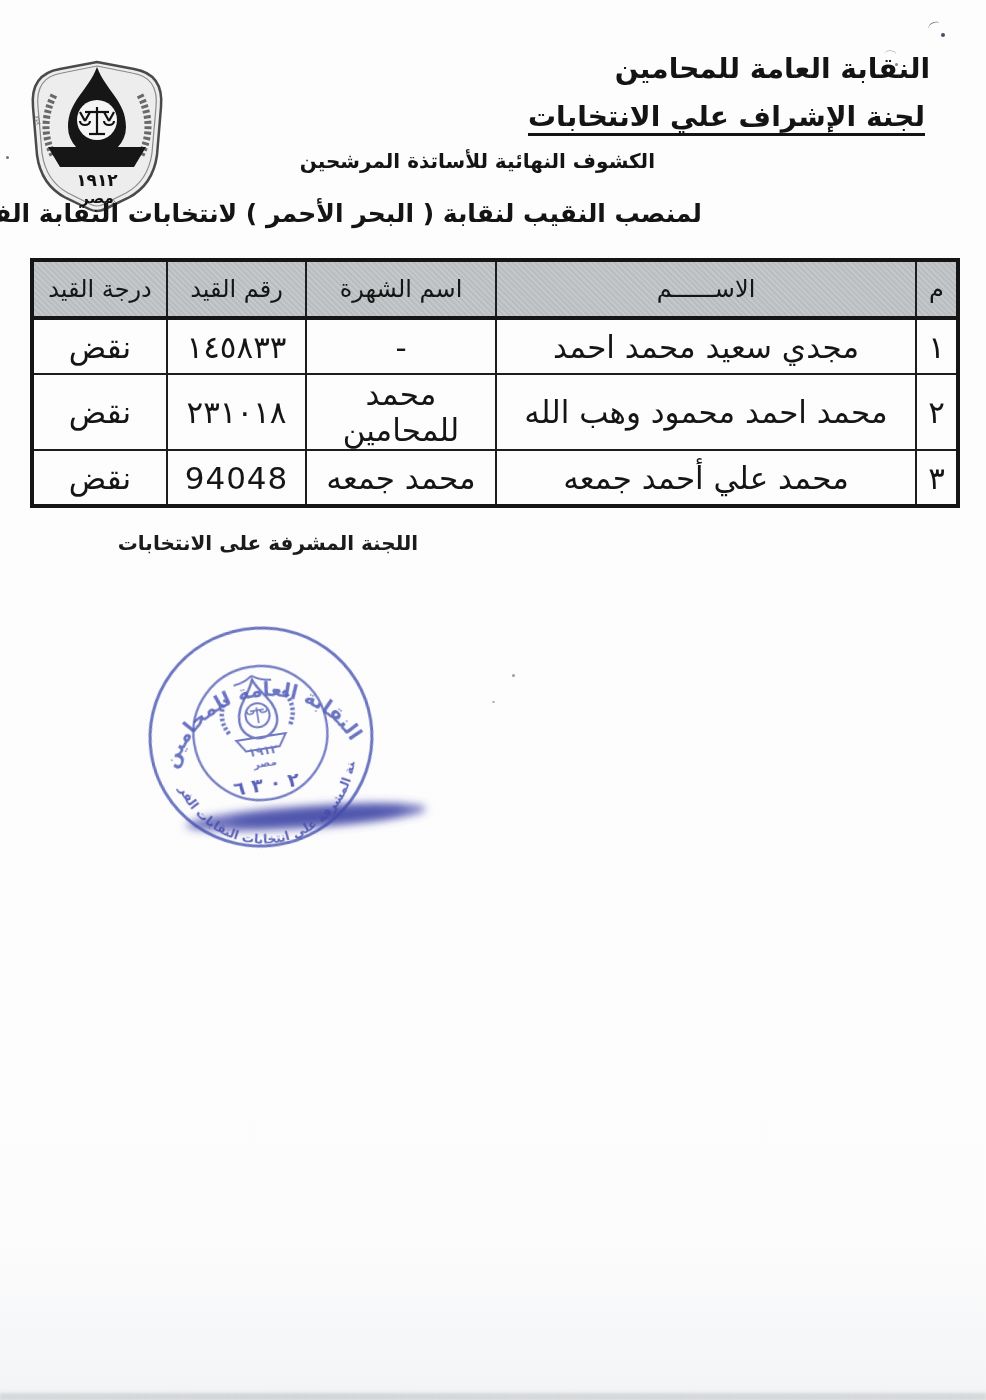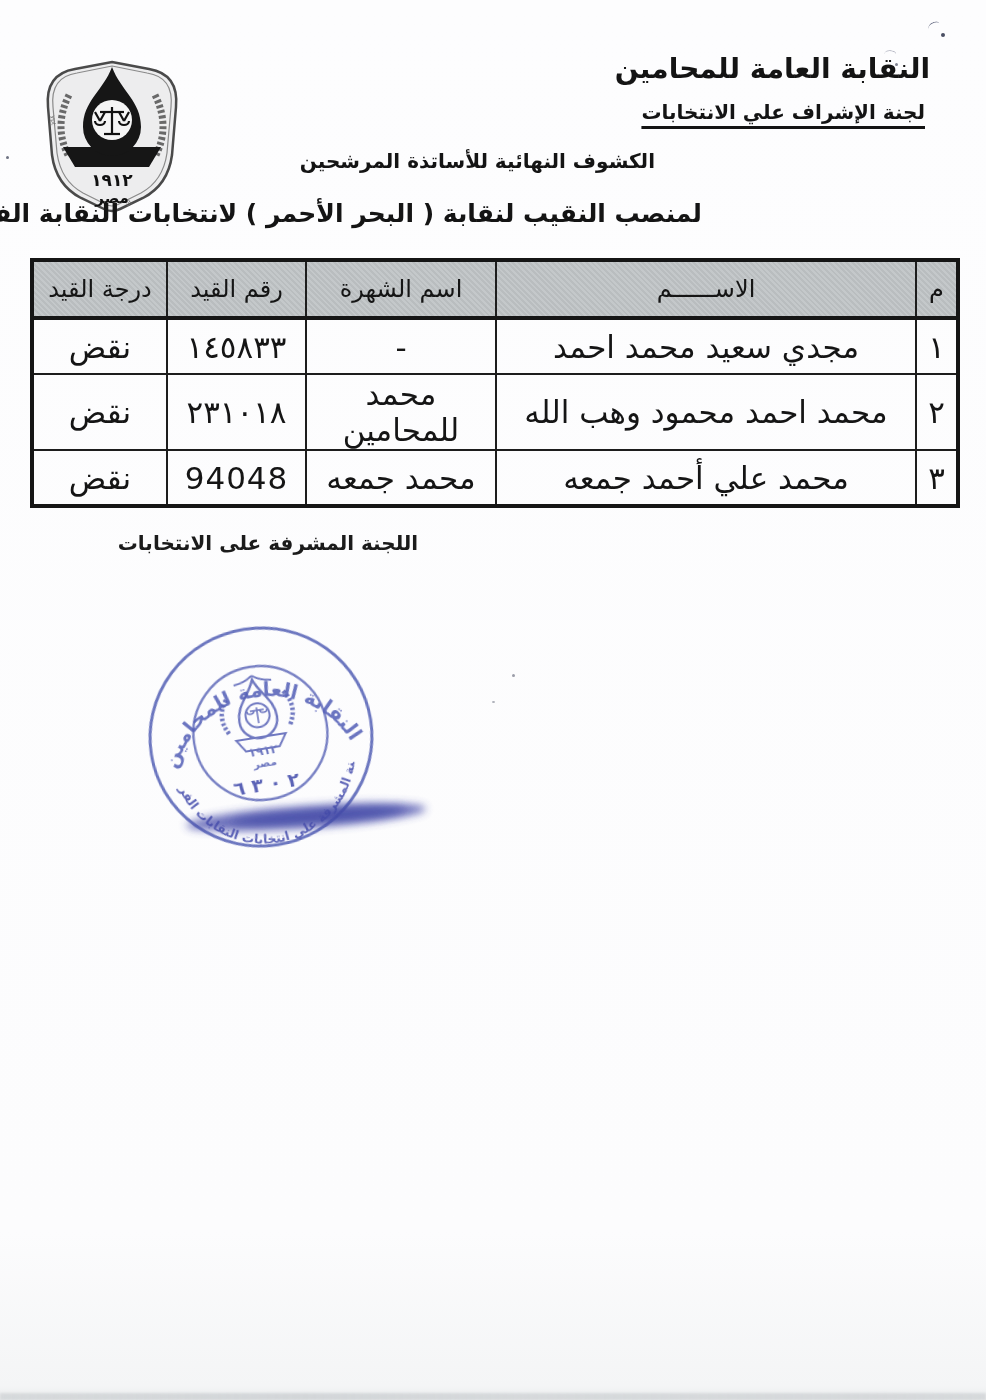--- a/index.html
+++ b/index.html
@@ -5,21 +5,21 @@
   html,body{margin:0;padding:0;}
   body{
     width:986px;height:1400px;position:relative;overflow:hidden;
     background:linear-gradient(180deg,#fdfdfe 0%,#fcfcfd 88%,#f4f5f6 99%,#e9ebec 100%);
     font-family:"DejaVu Sans",sans-serif;
     direction:rtl;
     color:#151515;
   }
   .doc-text{position:absolute;font-weight:bold;color:#141414;white-space:nowrap;}
   .title-1{top:52px;right:56px;font-size:28px;letter-spacing:0;}
-  .title-2{top:100px;right:61px;font-size:20px;
+  .title-2{top:100px;right:61px;font-size:28px;
            text-decoration:underline;text-decoration-thickness:2.5px;text-underline-offset:7px;}
   .title-3{top:149px;left:343px;width:312px;font-size:20px;}
   .title-4{top:199px;left:190px;width:512px;text-align:center;font-size:25px;}
   .committee-line{top:531px;left:98px;width:340px;text-align:center;font-size:20px;color:#1b1b1b;}
 
   
   table.roster{
     position:absolute;top:258px;left:30px;width:926px;
     border-collapse:collapse;table-layout:fixed;
     direction:rtl;
@@ -37,21 +37,21 @@
       repeating-linear-gradient(45deg,rgba(0,0,0,.04) 0 2px,rgba(255,255,255,.05) 2px 4px),
       #c1c5c7;
     border-bottom:4px solid #161616;
   }
   table.roster td{height:51px;font-size:31px;}
   td.num-cell{font-size:22px;letter-spacing:1px;}
   .col-idx{width:42px;} .col-name{width:420px;} .col-known{width:190px;}
   .col-reg{width:139px;} .col-deg{width:135px;}
 
   
-  .logo-wrap{position:absolute;top:57px;left:35px;width:154px;height:158px;}
+  .logo-wrap{position:absolute;top:57px;left:20px;width:154px;height:158px;}
   .stamp-wrap{position:absolute;top:603px;left:128px;width:314px;height:266px;
               opacity:.93;mix-blend-mode:multiply;}
 
   
   .speck{position:absolute;background:#4a4f63;border-radius:50%;}
   .squiggle{position:absolute;width:12px;height:8px;border:0;
             border-top:1.6px solid rgba(60,65,95,.7);border-radius:60% 40% 0 0;}
   .bottom-scan-edge{position:absolute;left:0;bottom:0;width:986px;height:7px;
     background:linear-gradient(90deg,rgba(120,128,135,.18),rgba(160,166,172,.32) 30%,rgba(130,138,145,.2) 55%,rgba(165,170,176,.3) 80%,rgba(140,146,152,.22));
     filter:blur(1px);}

